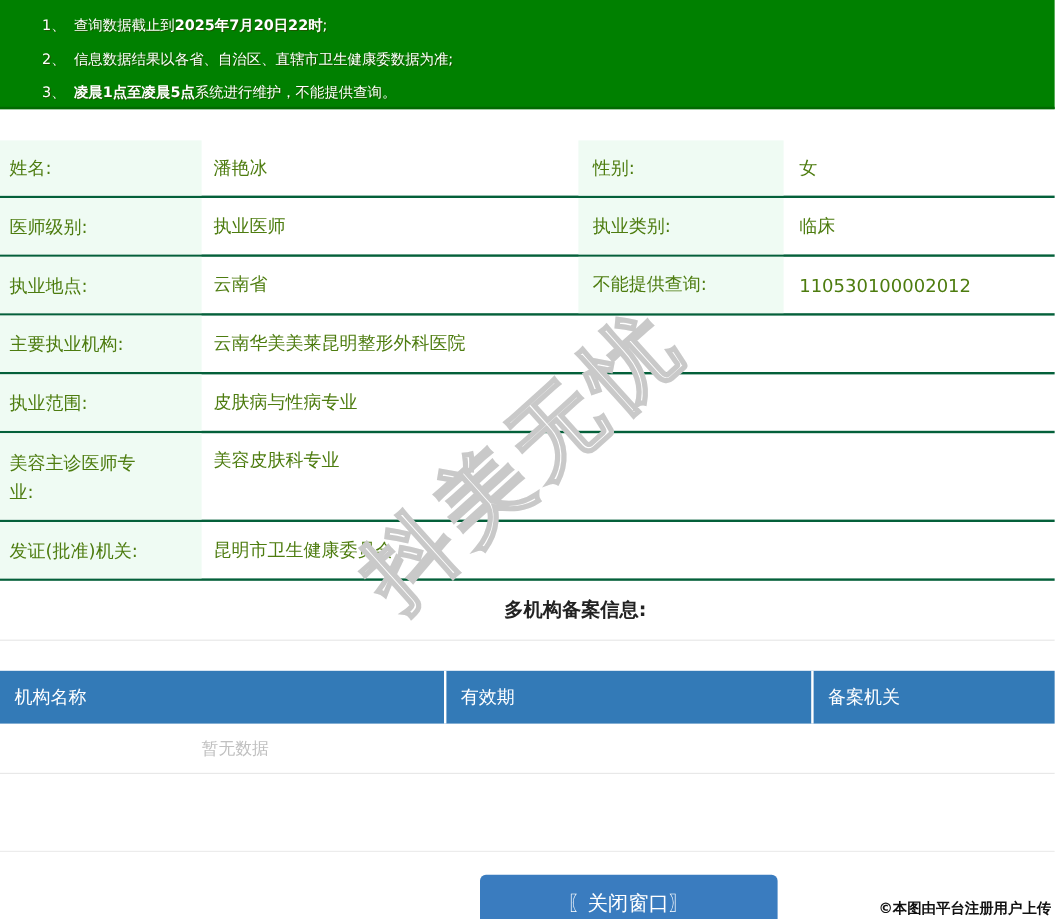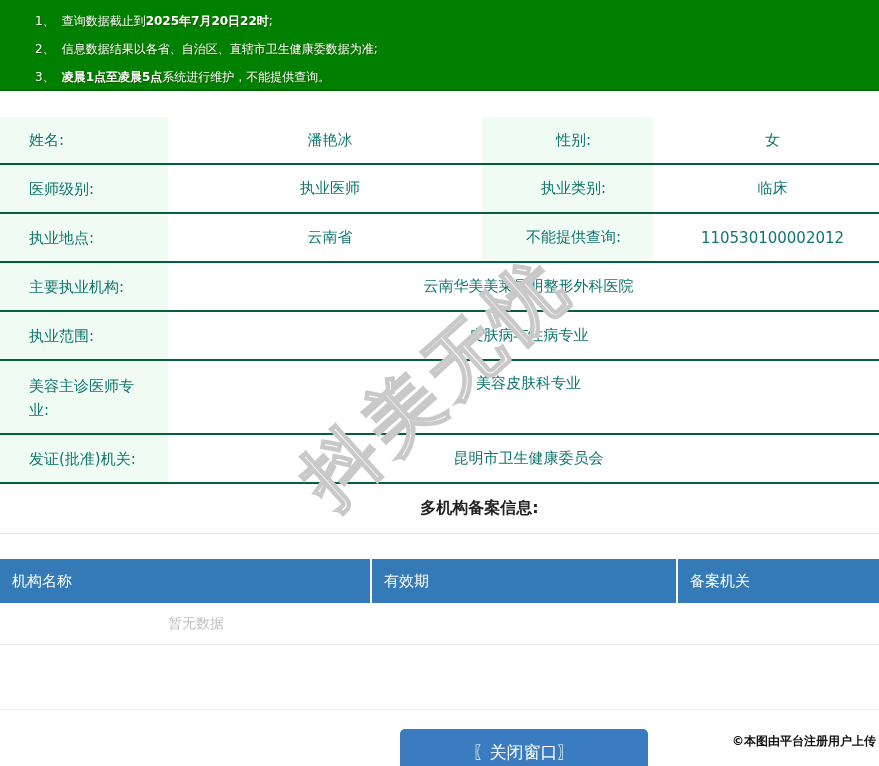--- a/index.html
+++ b/index.html
@@ -11,21 +11,21 @@
   .notice { color:#ffffff; font-size:12px; line-height:28px; padding-left:35px;
             text-shadow:1px 1px 0 rgba(90,10,0,.35); white-space:nowrap; }
   .notice .num { margin-right:7px; }
   .notice b { font-weight:bold; }
 
   
   .ptable { margin-top:26px; }
   .prow { display:flex; align-items:stretch; border-bottom:2px solid #04603a; min-height:49px; }
   .prow.r1 { min-height:48px; }
   .prow.tall { min-height:74px; }
-  .cell { display:flex; align-items:center; font-size:15px; color:#0f766e;justify-content:center; }
+  .cell { display:flex; align-items:center; font-size:15px; color:#4d7c0f; }
   .prow.tall .cell { align-items:flex-start; padding-top:13px; }
   .cell-label { background:#effbf3; width:168px; padding-left:8px; }
   .cell-label span { display:block; width:118px; word-break:break-all; line-height:24px; }
   .cell-value1 { width:314px; padding-left:10px; }
   .cell-label2 { background:#effbf3; width:171px; padding-left:12px; }
   .cell-value2 { flex:1; padding-left:13px; }
   .cell-value-full { flex:1; padding-left:10px; }
 
   
   .section-title-row { height:50px; display:flex; align-items:center; justify-content:center;
@@ -40,21 +40,21 @@
   .fh-3 { flex:1; }
   .empty-row { height:42px; display:flex; align-items:center; justify-content:flex-start;
                padding-left:168px; border-bottom:1px solid #e8e8e8;
                color:#c0c0c0; font-size:14px; }
 
   
   .bottom-line { margin-top:64px; border-top:1px solid #ececec; }
   .button-row { margin-top:19px; padding-left:168px; text-align:center; }
   .close-btn { width:248px; height:46px; background:#3a7cbf; color:#fff; border:none;
                border-radius:5px; font-size:17px; cursor:pointer; }
-  .credit { position:absolute; right:3px; bottom:16px; z-index:10;
+  .credit { position:absolute; right:3px; bottom:0; z-index:10;
             font-size:12px; font-weight:bold; color:#111;
             text-shadow:-1px -1px 0 #fff, 1px -1px 0 #fff, -1px 1px 0 #fff, 1px 1px 0 #fff; }
 
   
   .watermark { position:absolute; left:437px; top:383px; z-index:5;
                transform:translate(-50%,-50%) rotate(-42deg);
                font-size:74px; font-weight:bold; letter-spacing:8px; white-space:nowrap;
                color:#ffffff; -webkit-text-stroke:2px #c9c9c9; text-shadow:0 0 1px #c9c9c9;
                pointer-events:none; }
 </style>

